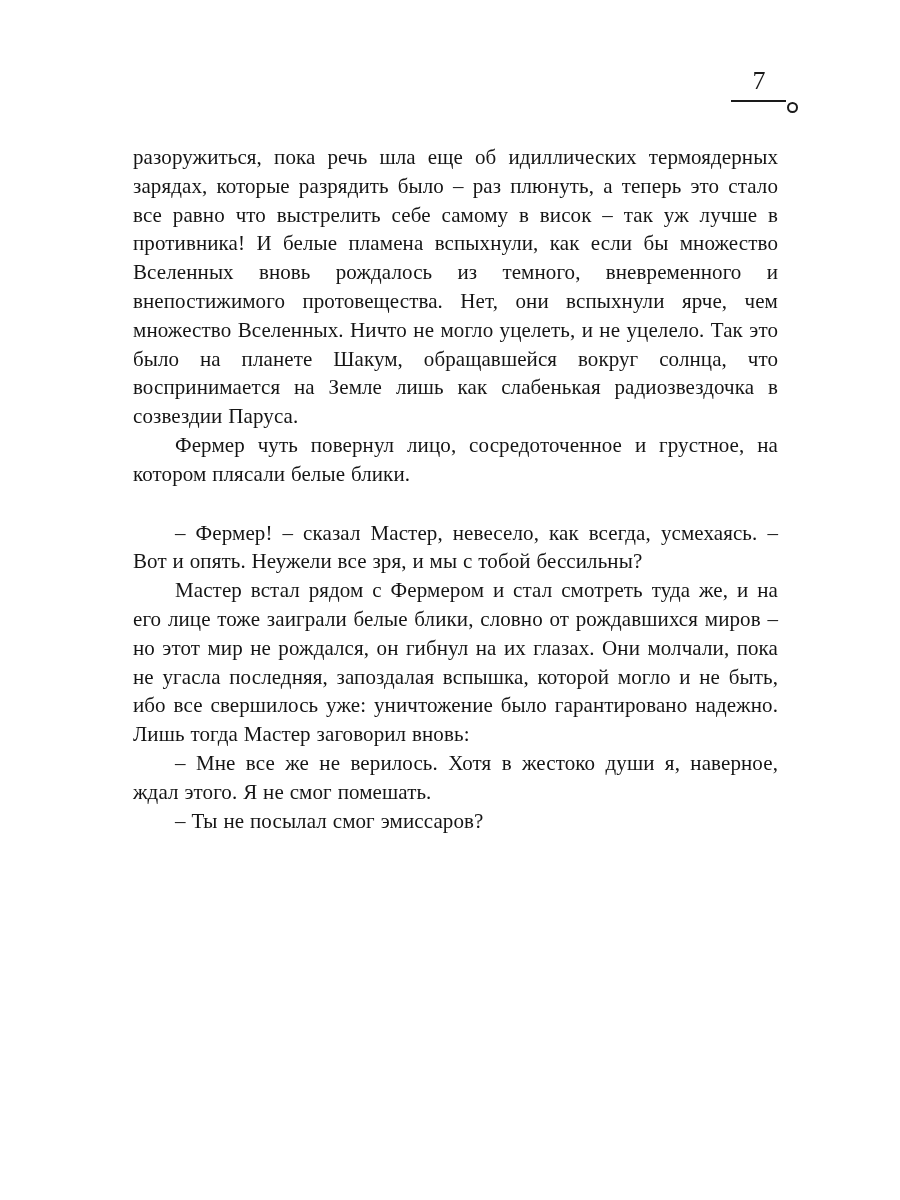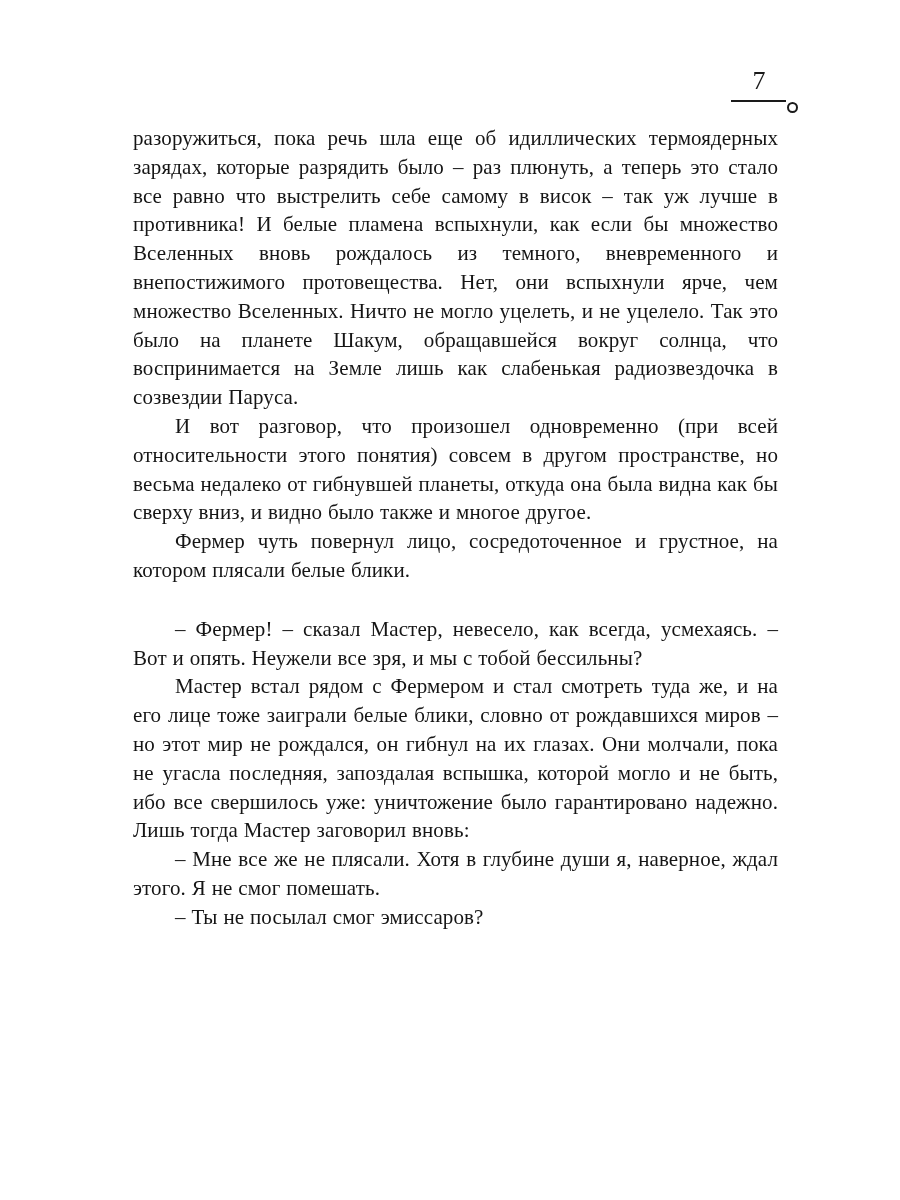--- a/index.html
+++ b/index.html
@@ -48,21 +48,21 @@
     height: 7px;
     border: 2px solid #1a1a1a;
     border-radius: 50%;
     margin-left: 1px;
     margin-top: 5px;
     background: #ffffff;
   }
   .text-block {
     position: absolute;
     left: 133px;
-    top: 124px;
+    top: 143px;
     width: 645px;
   }
   .para {
     margin: 0;
     font-size: 21px;
     line-height: 28.8px;
     text-align: justify;
     letter-spacing: 0.1px;
     word-spacing: 0.5px;
   }
@@ -81,21 +81,20 @@
   <header class="page-header">
     <span class="page-number">7</span>
     <div class="header-rule">
       <span class="rule-line"></span>
       <span class="rule-circle"></span>
     </div>
   </header>
 
   <main class="text-block">
       <p class="para">разоружиться, пока речь шла еще об идиллических термоядерных зарядах, которые разрядить было – раз плюнуть, а теперь это стало все равно что выстрелить себе самому в висок – так уж лучше в противника! И белые пламена вспыхнули, как если бы множество Вселенных вновь рождалось из темного, вневременного и внепостижимого протовещества. Нет, они вспыхнули ярче, чем множество Вселенных. Ничто не могло уцелеть, и не уцелело. Так это было на планете Шакум, обращавшейся вокруг солнца, что воспринимается на Земле лишь как слабенькая радиозвездочка в созвездии Паруса.</p>
-      <p class="para indent">И вот разговор, что произошел одновременно (при всей относительности этого понятия) совсем в другом пространстве, но весьма недалеко от гибнувшей планеты, откуда она была видна как бы сверху вниз, и видно было также и многое другое.</p>
       <p class="para indent">Фермер чуть повернул лицо, сосредоточенное и грустное, на котором плясали белые блики.</p>
       <p class="para indent space-before">– Фермер! – сказал Мастер, невесело, как всегда, усмехаясь. – Вот и опять. Неужели все зря, и мы с тобой бессильны?</p>
       <p class="para indent">Мастер встал рядом с Фермером и стал смотреть туда же, и на его лице тоже заиграли белые блики, словно от рождавшихся миров – но этот мир не рождался, он гибнул на их глазах. Они молчали, пока не угасла последняя, запоздалая вспышка, которой могло и не быть, ибо все свершилось уже: уничтожение было гарантировано надежно. Лишь тогда Мастер заговорил вновь:</p>
-      <p class="para indent">– Мне все же не плясали. Хотя в глубине души я, наверное, ждал этого. Я не смог помешать.</p>
+      <p class="para indent">– Мне все же не верилось. Хотя в жестоко души я, наверное, ждал этого. Я не смог помешать.</p>
       <p class="para indent">– Ты не посылал смог эмиссаров?</p>
     </main>
 
 </div>
 
 </body></html>

